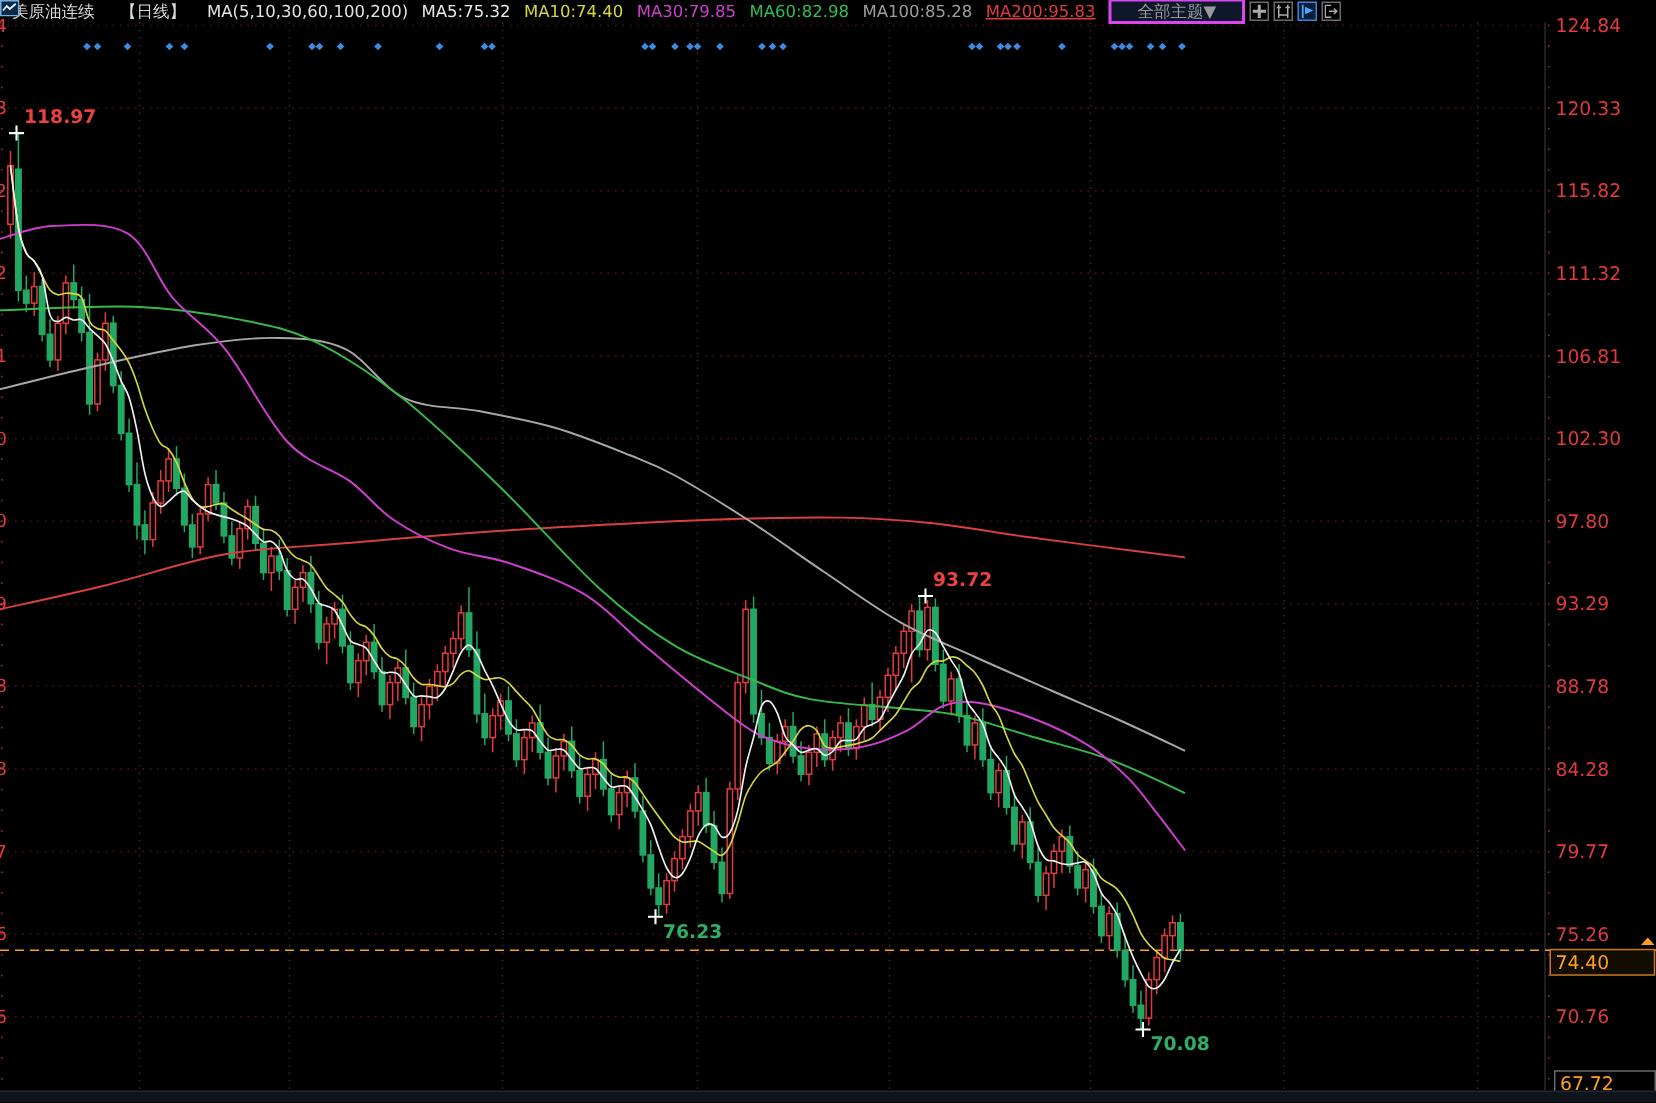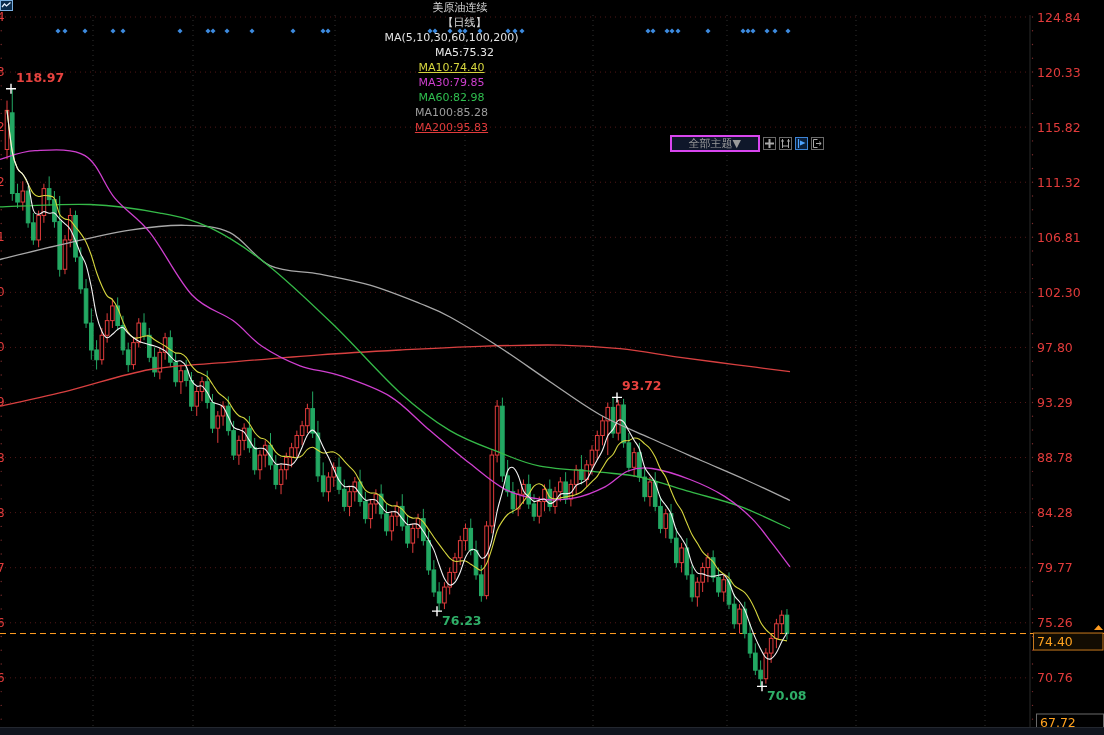--- a/index.html
+++ b/index.html
@@ -1,21 +1,21 @@
 <!DOCTYPE html>
 <html><head>
 <meta charset="utf-8">
 <style>
   html,body{margin:0;padding:0;background:#000;width:1104px;height:735px;overflow:hidden;}
   body{font-family:"DejaVu Sans","Liberation Sans",sans-serif;position:relative;}
   #stage{position:absolute;top:0;left:0;width:1104px;height:735px;}
   svg{position:absolute;top:0;left:0;}
   
   .topbar{position:absolute;top:0;left:0;width:912px;height:15px;display:flex;align-items:center;
-          font-size:11px;line-height:15px;white-space:nowrap;z-index:5;background:transparent;flex-direction:column;}
+          font-size:11px;line-height:15px;white-space:nowrap;z-index:5;background:transparent;}
   .t-title{color:#d9d9d9;margin-left:8px;}
   .t-period{color:#d9d9d9;margin-left:17px;}
   .mini-icon{display:inline-flex;align-items:center;justify-content:center;width:13px;height:11px;margin:0 4px 0 10px;}
   .ma-group{color:#e2e2e2;margin-right:9px;}
   .ma-item{margin-right:9px;}
   .right-group{margin-left:auto;display:flex;align-items:center;margin-right:88px;}
   .theme-btn{height:13px;line-height:12px;border:2px solid #d946ef;color:#9a9a9a;font-size:11px;
              padding:0 17px;display:flex;align-items:center;cursor:pointer;background:#0f172a;}
   .icon-btn{width:13px;height:13px;border:1px solid #6a6a6a;box-sizing:border-box;margin-left:3px;
             display:flex;align-items:center;justify-content:center;cursor:pointer;background:#000;}
@@ -554,22 +554,22 @@
   <div class="topbar">
     <span class="t-title">美原油连续</span>
     <span class="t-period">【日线】</span>
     <span class="mini-icon">
       <svg width="13" height="11" viewBox="0 0 13 11">
         <rect x="0.5" y="0.5" width="12" height="10" fill="#0a2a4a" stroke="#7ab0e0" stroke-width="1"></rect>
         <polyline points="2,7 4.5,4 6.5,6 10.5,2.5" fill="none" stroke="#e8f2ff" stroke-width="1.2"></polyline>
       </svg>
     </span>
     <span class="ma-group">MA(5,10,30,60,100,200)</span>
-    <span class="ma-item" style="color: rgb(232, 232, 232); margin-left: 26px;">MA5:75.32</span>
-    <span class="ma-item" style="color: rgb(214, 214, 62); text-decoration: underline;">MA10:74.40</span>
+    <span class="ma-item" style="color: rgb(232, 232, 232);">MA5:75.32</span>
+    <span class="ma-item" style="color: rgb(214, 214, 62);">MA10:74.40</span>
     <span class="ma-item" style="color: rgb(207, 63, 207);">MA30:79.85</span>
     <span class="ma-item" style="color: rgb(47, 191, 79); text-align: right;">MA60:82.98</span>
     <span class="ma-item" style="color: rgb(157, 157, 157); text-align: right;">MA100:85.28</span>
     <span class="ma-item" style="color: rgb(224, 59, 59); text-decoration: underline;">MA200:95.83</span>
 
     <span class="right-group">
       <span class="theme-btn">全部主题▼</span>
       <span class="icon-btn">
         <svg width="9" height="9" viewBox="0 0 9 9">
           <rect x="3.5" y="0" width="2" height="9" fill="#aaa"></rect>

